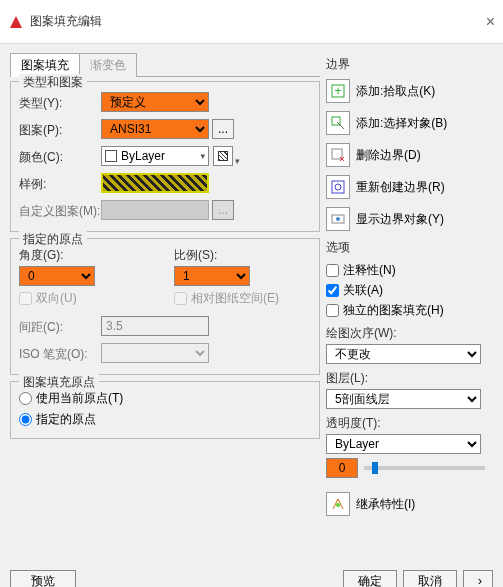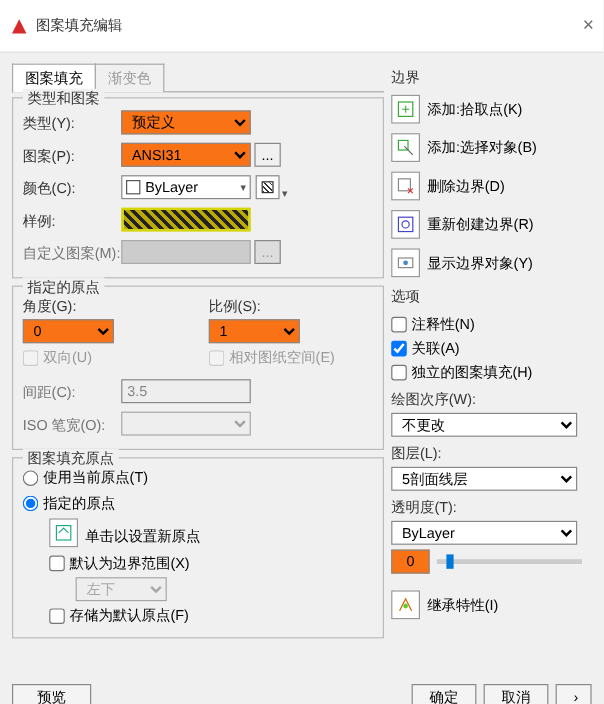--- a/index.html
+++ b/index.html
@@ -141,40 +141,20 @@
     <div class="groupbox">
       <span class="gtitle">图案填充原点</span>
       <div class="radio-row">
           <input type="radio" name="org" style="">
           <span>使用当前原点(T)</span>
         </div>
       <div class="radio-row">
           <input type="radio" name="org" checked="" style="">
           <span>指定的原点</span>
         </div>
-      <div class="indent">
-        <div class="row">
-          <div class="icon-btn">
-              <svg width="14" height="14" viewBox="0 0 14 14">
-                <rect x="1" y="1" width="12" height="12" fill="none" stroke="#2a8" stroke-width="1"></rect>
-                <path d="M3 7 L7 3 L11 7" fill="none" stroke="#2a8"></path>
-              </svg>
-            </div>
-          <span>单击以设置新原点</span>
-        </div>
-        <div class="chk">
-            <input type="checkbox" style="">
-            <span>默认为边界范围(X)</span>
-          </div>
-        <div class="indent"><select class="sel-s" disabled="" style="background:#eee;color:#888"><option>左下</option></select></div>
-        <div class="chk" style="margin-top:4px">
-            <input type="checkbox" style="">
-            <span>存储为默认原点(F)</span>
-          </div>
-      </div>
     </div>
   </div>
 
   <div class="rightpanel">
     <div class="section-title">边界</div>
     <div class="boundary-row">
         <div class="icon-btn">
           <svg width="14" height="14">
             <rect x="1" y="1" width="12" height="12" fill="none" stroke="#3a3"></rect>
             <text x="7" y="11" text-anchor="middle" fill="#3a3" font-size="12">+</text>

